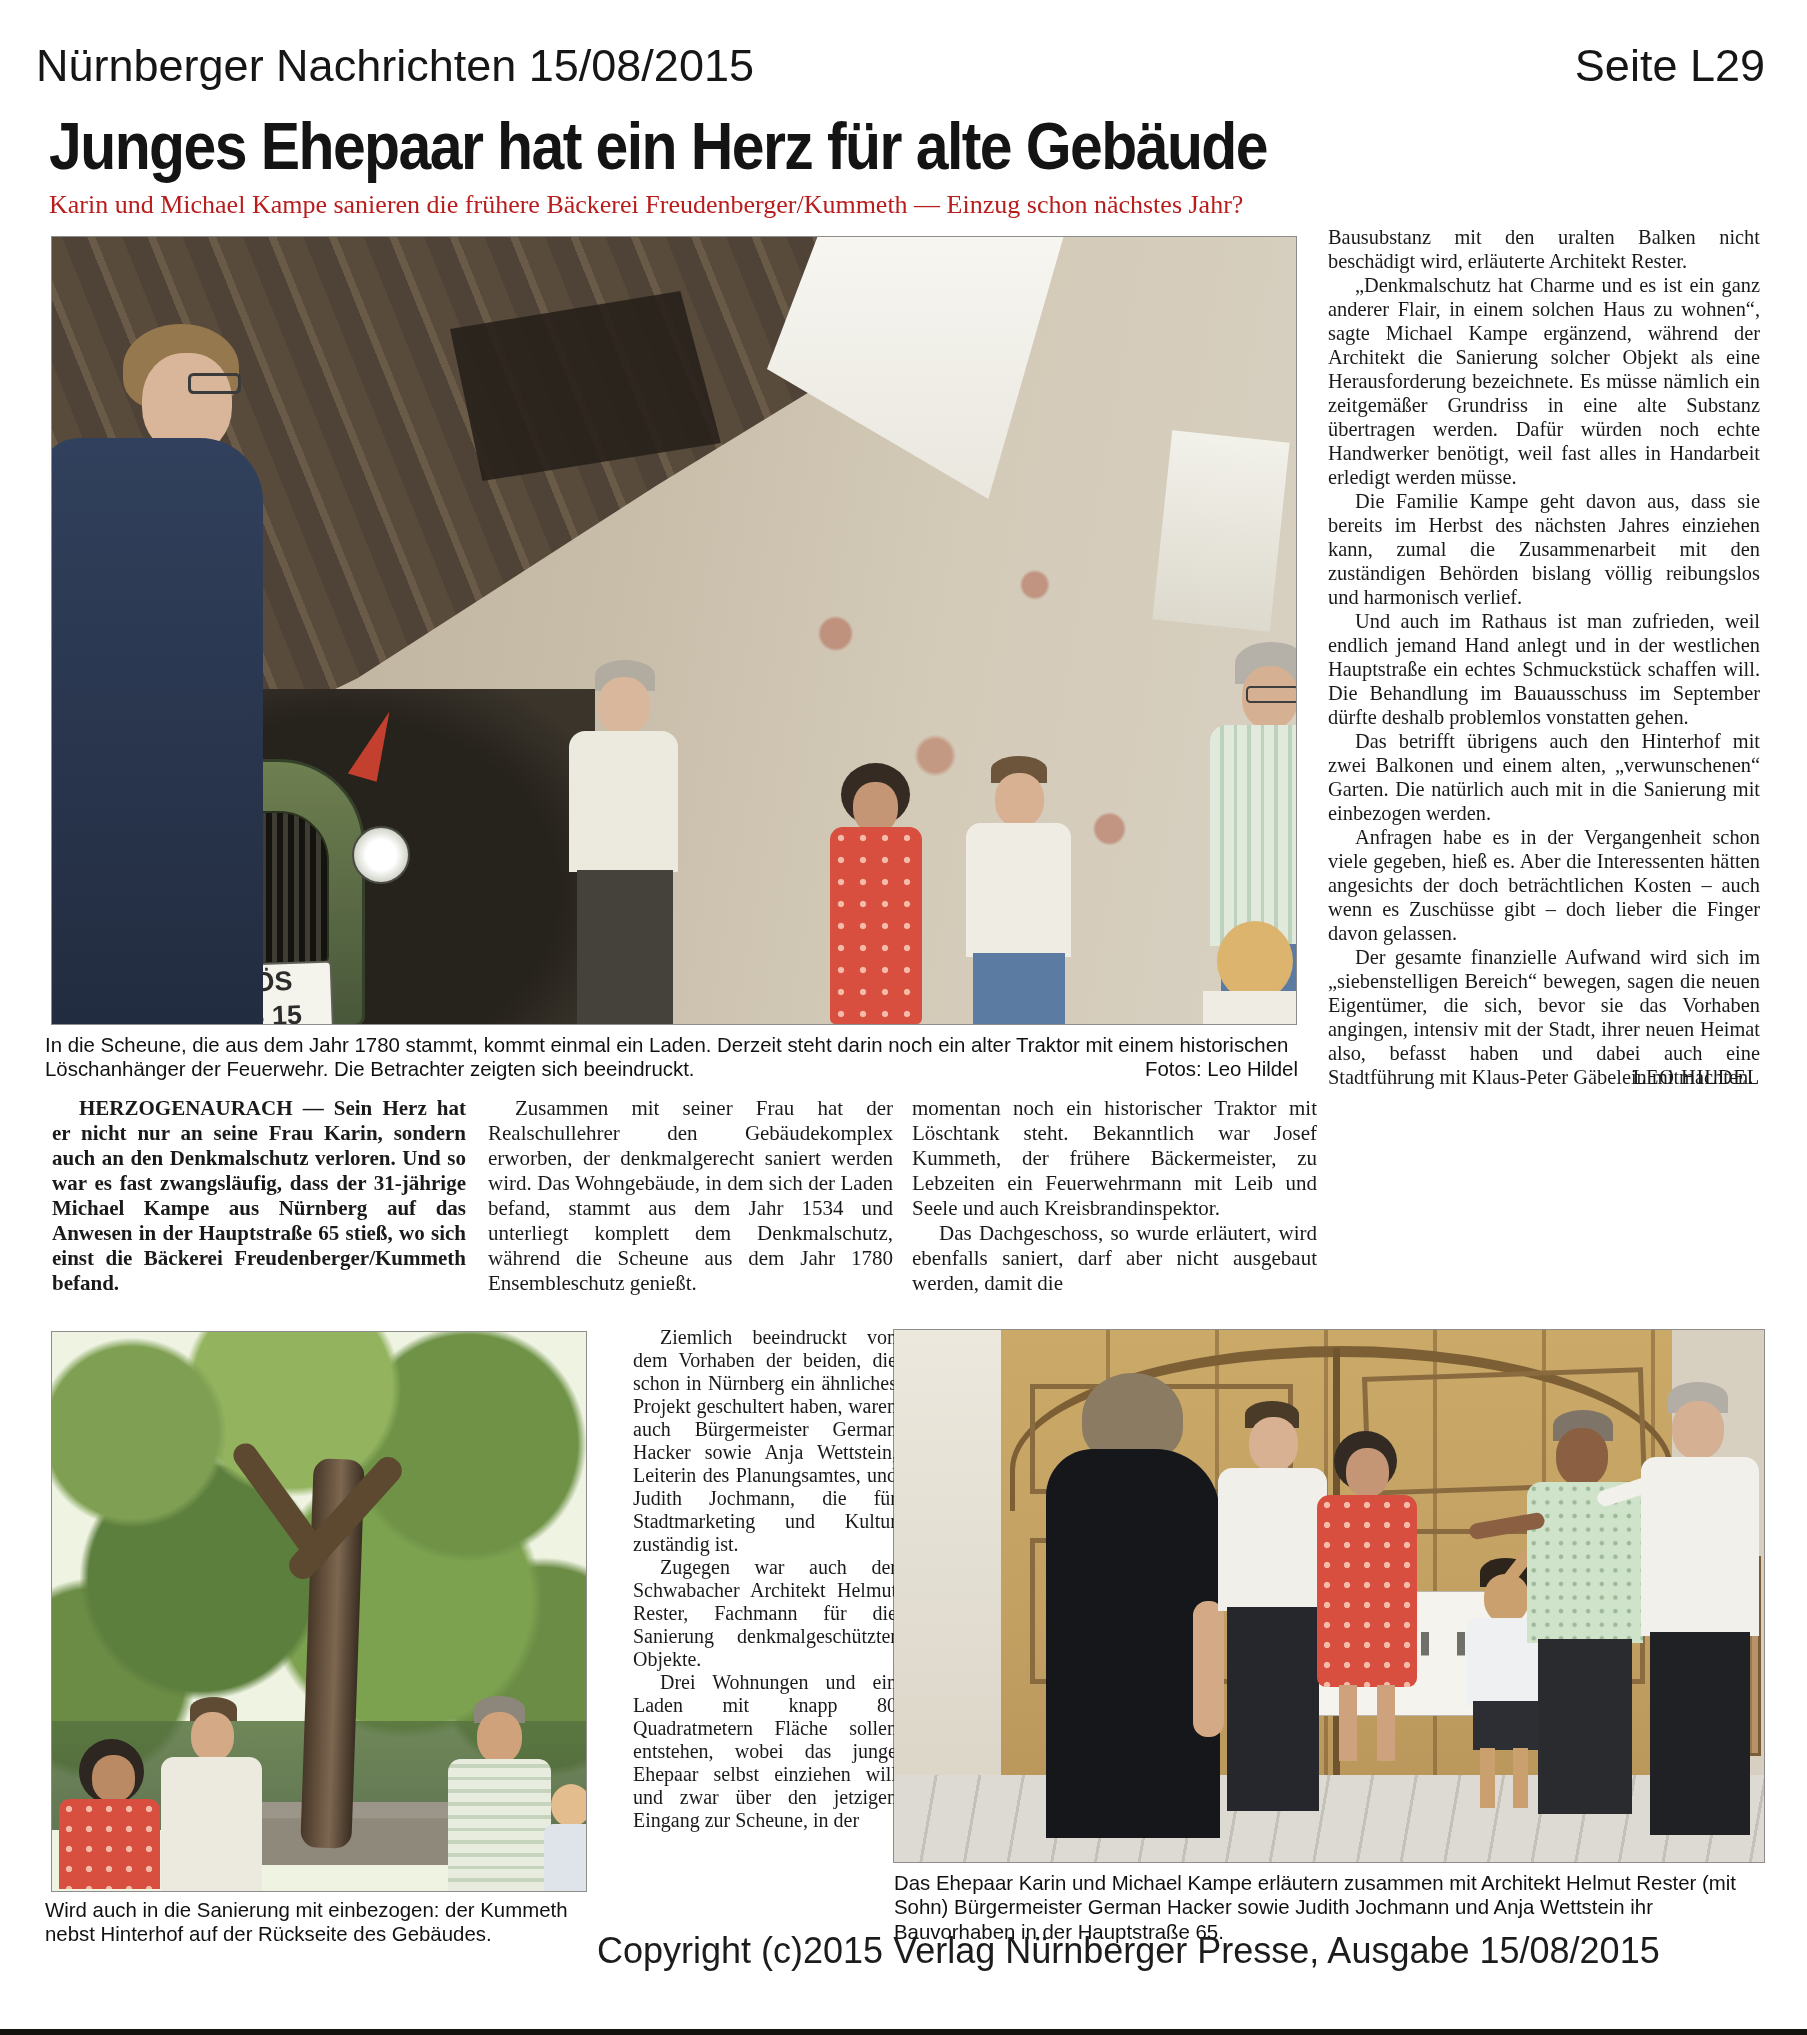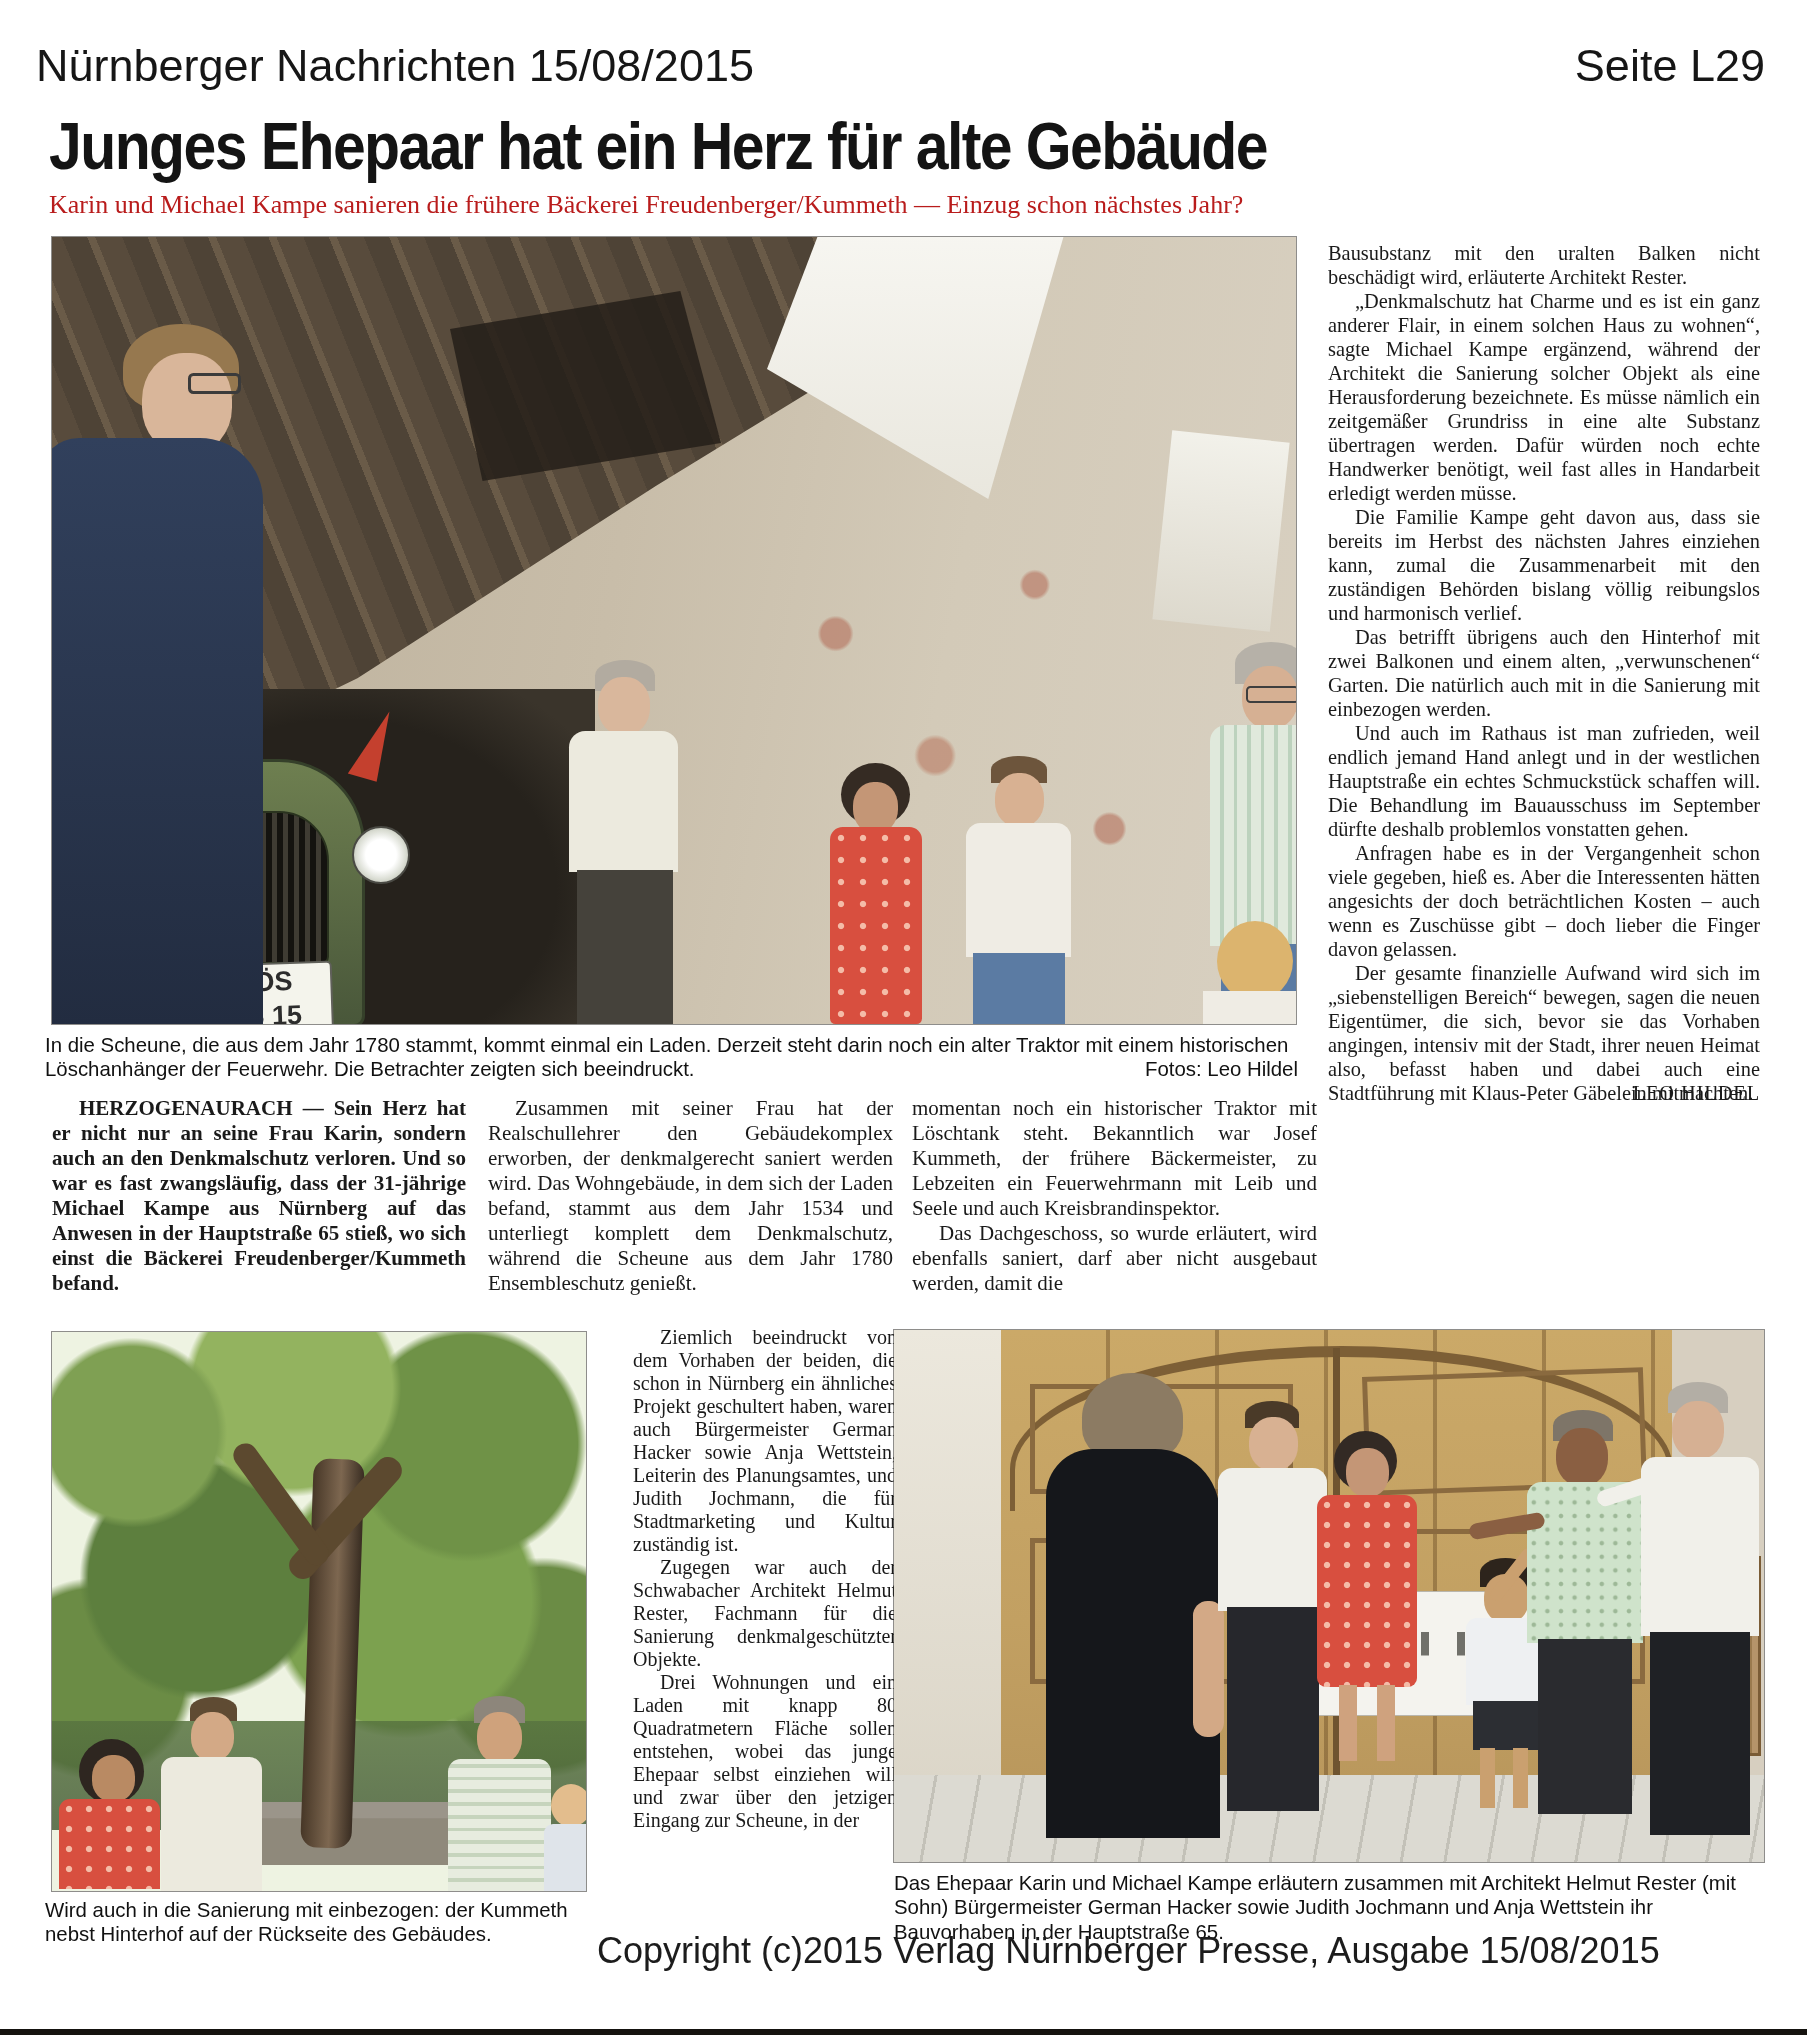--- a/index.html
+++ b/index.html
@@ -90,26 +90,26 @@
       <div class="sh" style="left:1165px;top:684px;width:76px;height:80px;background:#dcb46e;border-radius:50%;"></div>
       <div class="sh" style="left:1151px;top:754px;width:109px;height:33px;background:#efece4;"></div>
     </div>
   </div>
 
   <div class="abs cap" style="left:45px;top:1033px;width:1253px;position:absolute;">
     <span>In die Scheune, die aus dem Jahr 1780 stammt, kommt einmal ein Laden. Derzeit steht darin noch ein alter Traktor mit einem historischen Löschanhänger der Feuerwehr. Die Betrachter zeigten sich beeindruckt.</span>
     <span class="credit">Fotos: Leo Hildel</span>
   </div>
 
-  <div class="abs serif just rightcol" style="left:1328px;top:241px;height:1086px;overflow:hidden;">
+  <div class="abs serif just rightcol" style="left:1328px;top:225px;height:1086px;overflow:hidden;">
     <p>Bausubstanz mit den uralten Balken nicht beschädigt wird, erläuterte Architekt Rester.</p>
     <p class="indent">„Denkmalschutz hat Charme und es ist ein ganz anderer Flair, in einem solchen Haus zu wohnen“, sagte Michael Kampe ergänzend, während der Architekt die Sanierung solcher Objekt als eine Herausforderung bezeichnete. Es müsse nämlich ein zeitgemäßer Grundriss in eine alte Substanz übertragen werden. Dafür würden noch echte Handwerker benötigt, weil fast alles in Handarbeit erledigt werden müsse.</p>
     <p class="indent">Die Familie Kampe geht davon aus, dass sie bereits im Herbst des nächsten Jahres einziehen kann, zumal die Zusammenarbeit mit den zuständigen Behörden bislang völlig reibungslos und harmonisch verlief.</p>
+    <p class="indent">Und auch im Rathaus ist man zufrieden, weil endlich jemand Hand anlegt und in der westlichen Hauptstraße ein echtes Schmuckstück schaffen will. Die Behandlung im Bauausschuss im September dürfte deshalb problemlos vonstatten gehen.</p>
     <p class="indent">Das betrifft übrigens auch den Hinterhof mit zwei Balkonen und einem alten, „verwunschenen“ Garten. Die natürlich auch mit in die Sanierung mit einbezogen werden.</p>
-    <p class="indent">Und auch im Rathaus ist man zufrieden, weil endlich jemand Hand anlegt und in der westlichen Hauptstraße ein echtes Schmuckstück schaffen will. Die Behandlung im Bauausschuss im September dürfte deshalb problemlos vonstatten gehen.</p>
     <p class="indent">Anfragen habe es in der Vergangenheit schon viele gegeben, hieß es. Aber die Interessenten hätten angesichts der doch beträchtlichen Kosten – auch wenn es Zuschüsse gibt – doch lieber die Finger davon gelassen.</p>
     <div class="bylinebox">
       <p class="indent">Der gesamte finanzielle Aufwand wird sich im „siebenstelligen Bereich“ bewegen, sagen die neuen Eigentümer, die sich, bevor sie das Vorhaben angingen, intensiv mit der Stadt, ihrer neuen Heimat also, befasst haben und dabei auch eine Stadtführung mit Klaus-Peter Gäbelein mitmachten.</p>
       <span class="byline">LEO HILDEL</span>
     </div>
   </div>
 
   <div class="abs serif just bodycol" style="left:52px;top:1096px;width:414px;font-weight:bold;">
     <p class="indent">HERZOGENAURACH — Sein Herz hat er nicht nur an seine Frau Karin, sondern auch an den Denkmalschutz verloren. Und so war es fast zwangsläufig, dass der 31-jährige Michael Kampe aus Nürnberg auf das Anwesen in der Hauptstraße 65 stieß, wo sich einst die Bäckerei Freudenberger/Kummeth befand.</p>
   </div>

